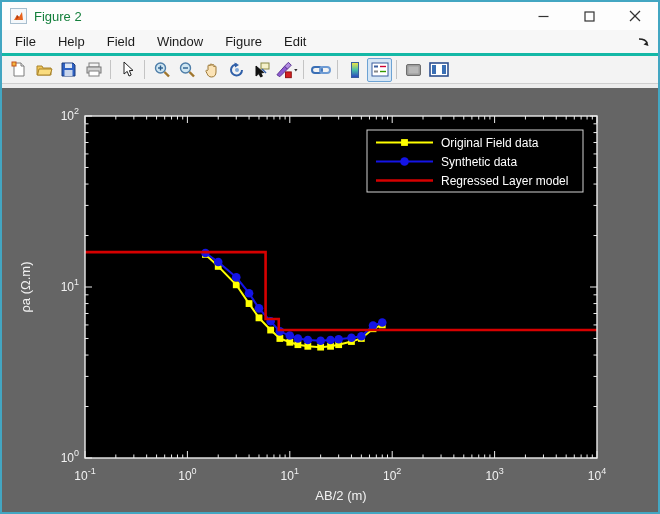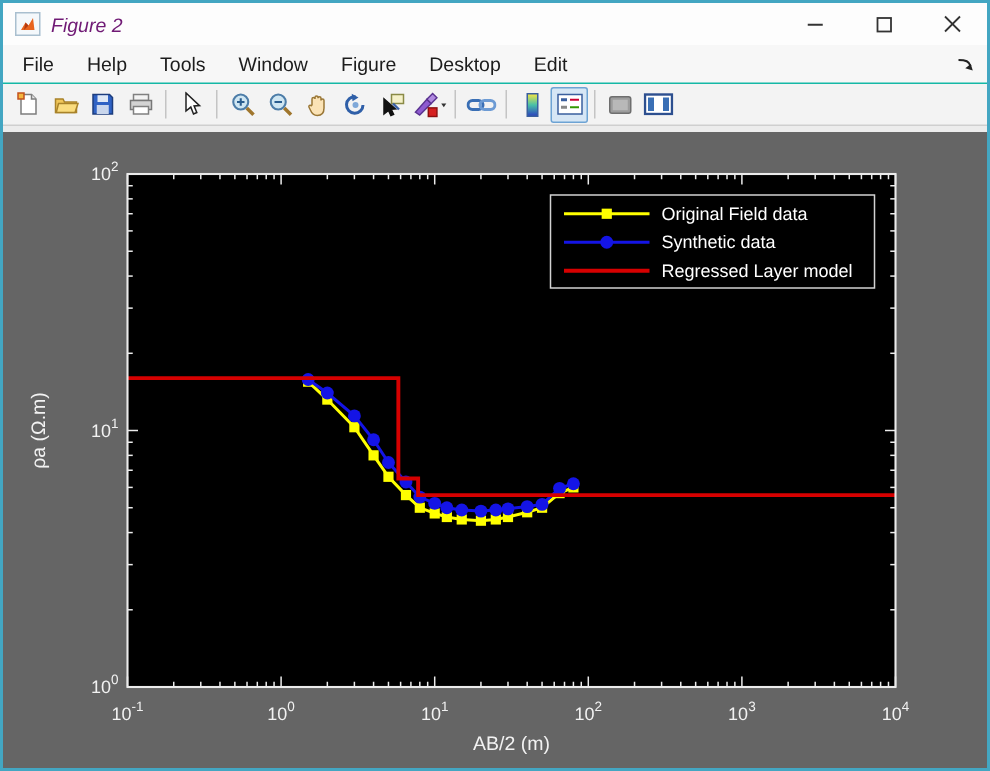--- a/index.html
+++ b/index.html
@@ -17,35 +17,35 @@
   .titlebar {
     height:28px; background:#fdfdfd;
     display:flex; align-items:center;
     flex:0 0 auto;
   }
   .app-icon {
     width:17px; height:16px; margin:0 7px 0 8px;
     border:1px solid #a9bfcf; background:#f4f8fb;
     display:flex; align-items:center; justify-content:center;
   }
-  .titlebar-title { font-size:13px; color:#701a75;font-style:italic; }
+  .titlebar-title { font-size:13px; color:#15803d; }
   .titlebar-spacer { flex:1; }
   .win-btn {
     width:46px; height:28px; display:flex;
     align-items:center; justify-content:center;
     cursor:default;
   }
   .win-btn svg { display:block; }
 
   
   .menubar {
     height:26px; background:#f7f7f7;
     display:flex; align-items:center;
     font-size:13px; color:#1c1c1c;
-    border-bottom:1px solid #14b8a6;
+    border-bottom:3px solid #14b8a6;
     flex:0 0 auto;
   }
   .menu-item { padding:4px 11px; }
   .menu-item:first-child { padding-left:13px; }
   .menubar-spacer { flex:1; }
   .dock-arrow { padding:0 8px 0 0; display:flex; align-items:center; }
 
   
   .toolbar {
     height:28px; background:#f3f3f3;
@@ -101,24 +101,23 @@
       <svg width="12" height="12" viewBox="0 0 12 12">
         <line x1="1" y1="1" x2="11" y2="11" stroke="#333" stroke-width="1.2"></line>
         <line x1="11" y1="1" x2="1" y2="11" stroke="#333" stroke-width="1.2"></line>
       </svg>
     </div>
   </div>
 
   <div class="menubar">
     <span class="menu-item">File</span>
     <span class="menu-item">Help</span>
-    <span class="menu-item">Tools</span>
+    <span class="menu-item">Field</span>
     <span class="menu-item">Window</span>
     <span class="menu-item">Figure</span>
-    <span class="menu-item">Desktop</span>
     <span class="menu-item">Edit</span>
     <span class="menubar-spacer"></span>
     <span class="dock-arrow">
       <svg width="12" height="10" viewBox="0 0 12 10">
         <path d="M1 2 C6 2 8 3 9 6" fill="none" stroke="#222" stroke-width="1.4"></path>
         <path d="M10.5 9 L5.5 7.5 L9.2 4.6 Z" fill="#222"></path>
       </svg>
     </span>
   </div>
 

